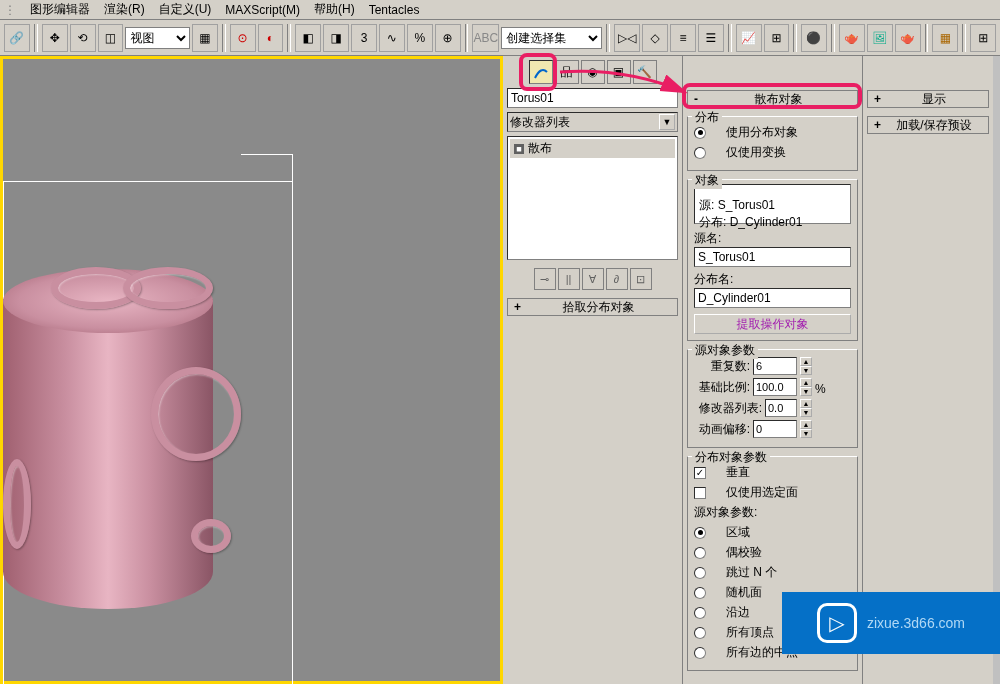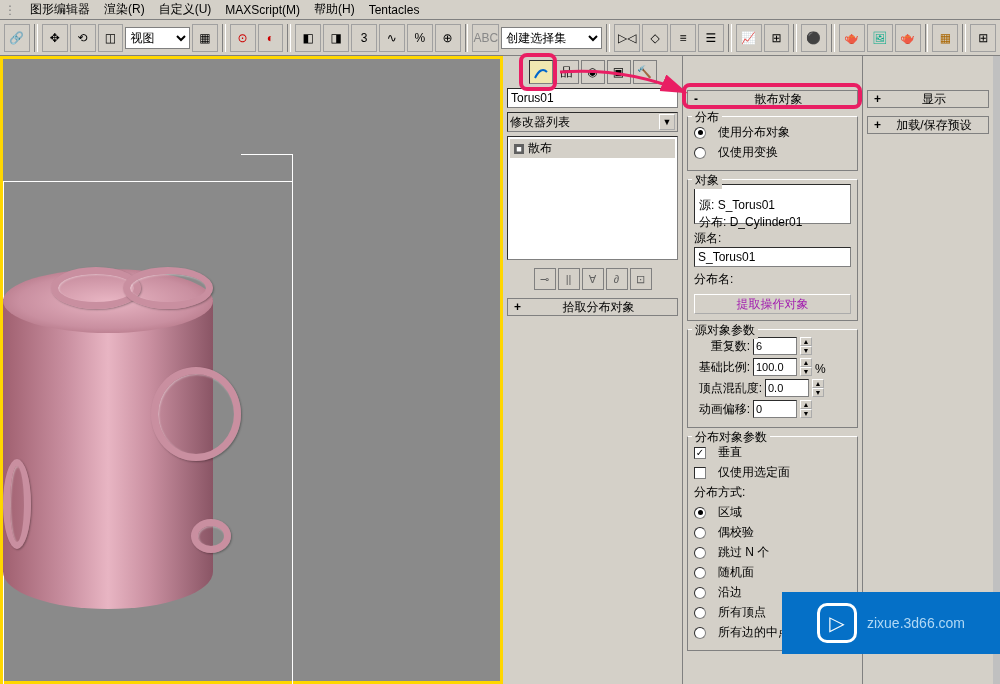--- a/index.html
+++ b/index.html
@@ -43,21 +43,21 @@
 .mod-toolbar { display: flex; gap: 2px; margin-top: 8px; justify-content: center; }
 .mod-tb-btn { width: 22px; height: 22px; border: 1px solid #808080; background: #d4d0c8; display: flex; align-items: center; justify-content: center; font-size: 11px; color: #606060; }
 
 .rollout-header { background: #d4d0c8; border: 1px solid #808080; height: 18px; display: flex; align-items: center; padding: 0 6px; margin-top: 8px; cursor: pointer; }
 .rollout-header .plus { width: 12px; font-weight: bold; }
 .rollout-header .title { flex: 1; text-align: center; }
 
 .fieldset { border: 1px solid #808080; border-top: 1px solid #fff; margin-top: 8px; padding: 4px 6px 6px; position: relative; }
 .fieldset-legend { position: absolute; top: -8px; left: 4px; background: #d4d0c8; padding: 0 3px; font-size: 12px; }
 
-.radio-row, .check-row { display: flex; align-items: center; gap: 12px; margin: 3px 0; font-size: 12px; }
+.radio-row, .check-row { display: flex; align-items: center; gap: 20px; margin: 3px 0; font-size: 12px; }
 .radio-dot { width: 12px; height: 12px; border-radius: 50%; border: 1px inset #808080; background: #fff; display: flex; align-items: center; justify-content: center; }
 .radio-dot.checked::after { content: ""; width: 5px; height: 5px; background: #000; border-radius: 50%; }
 .check-box { width: 12px; height: 12px; border: 1px inset #808080; background: #fff; display: flex; align-items: center; justify-content: center; font-size: 10px; line-height: 10px; }
 
 .listbox { background: #fff; border: 1px inset #808080; height: 40px; padding: 12px 4px; font-size: 11px; }
 
 .btn-3d { border: 1px outset #fff; background: #d4d0c8; height: 20px; display: flex; align-items: center; justify-content: center; cursor: pointer; }
 
 .spinner-row { display: flex; align-items: flex-end; gap: 3px; margin: 3px 0; }
 .spinner-label { width: 56px; text-align: right; font-size: 12px; }
@@ -211,20 +211,21 @@
 
     <div class="fieldset">
       <div class="fieldset-legend">对象</div>
       <div class="listbox">
         <div>源:   S_Torus01</div>
         <div>分布: D_Cylinder01</div>
       </div>
       <div style="margin-top:6px;">源名:</div>
       <input class="field-input" value="S_Torus01" style="">
       <div style="margin-top:4px;">分布名:</div>
+      <input class="field-input" value="D_Cylinder01" style="">
       <div class="btn-3d" style="margin-top:6px;color:#a21caf;">提取操作对象</div>
     </div>
 
     <div class="fieldset">
       <div class="fieldset-legend">源对象参数</div>
       <div class="spinner-row">
         <span class="spinner-label">重复数:</span>
         <input class="spinner-input" value="6" style="">
         <div class="spinner-btns">
             <div>▲</div>
@@ -234,22 +235,22 @@
       <div class="spinner-row">
         <span class="spinner-label">基础比例:</span>
         <input class="spinner-input" value="100.0" style="">
         <div class="spinner-btns">
             <div>▲</div>
             <div>▼</div>
           </div>
         <span>%</span>
       </div>
       <div class="spinner-row">
-        <span class="spinner-label" style="width:68px;">顶点混乱度:</span>
-        <input class="spinner-input" style="width: 44px;" value="0.0">
+        <span class="spinner-label" style="width:68px;">修改器列表:</span>
+        <input class="spinner-input" style="width: 32px;" value="0.0">
         <div class="spinner-btns">
             <div>▲</div>
             <div>▼</div>
           </div>
       </div>
       <div class="spinner-row">
         <span class="spinner-label">动画偏移:</span>
         <input class="spinner-input" value="0" style="">
         <div class="spinner-btns">
             <div>▲</div>
@@ -261,21 +262,21 @@
     <div class="fieldset">
       <div class="fieldset-legend">分布对象参数</div>
       <div class="check-row">
         <div class="check-box">✓</div>
         <span>垂直</span>
       </div>
       <div class="check-row">
         <div class="check-box"></div>
         <span>仅使用选定面</span>
       </div>
-      <div style="margin-top:2px;">分布方式:</div>
+      <div style="margin-top:2px;">源对象参数:</div>
       <div class="radio-row">
           <div class="radio-dot checked"></div>
           <span>区域</span>
         </div>
       <div class="radio-row">
           <div class="radio-dot"></div>
           <span>偶校验</span>
         </div>
       <div class="radio-row">
           <div class="radio-dot"></div>

